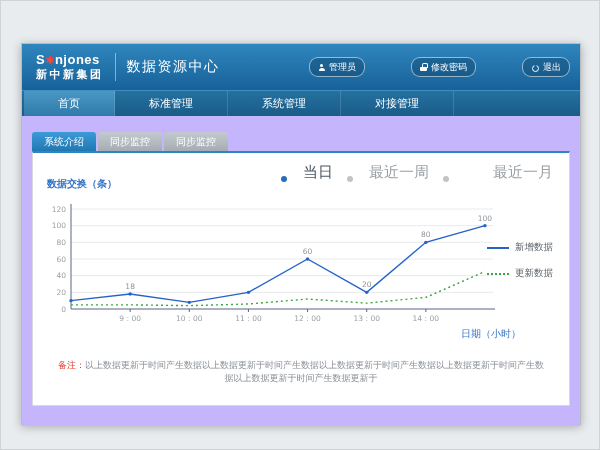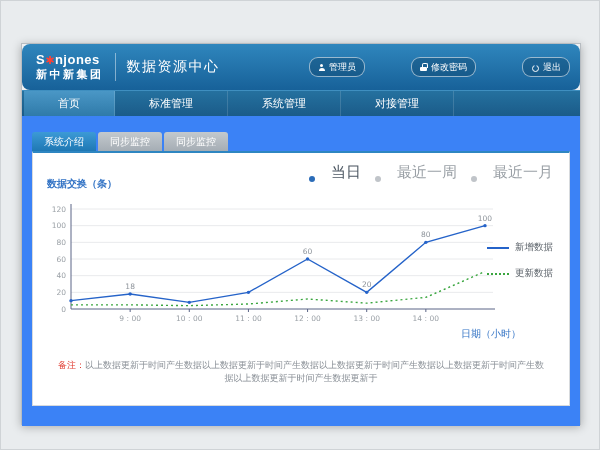--- a/index.html
+++ b/index.html
@@ -13,21 +13,20 @@
   .window{
     position:absolute;left:20px;top:42px;width:560px;height:382px;
     background:#eef0f2;border:1px solid #b7bcc1;
     box-shadow:0 2px 9px rgba(0,0,0,.28);
   }
   
   .topbar{
     height:46px;background:linear-gradient(#2f86bd,#176199);
     display:flex;align-items:center;justify-content:space-between;
     padding:0 10px 0 14px;
-    border-radius:8px;
   }
   .brand{display:flex;align-items:center;gap:11px;}
   .logo{color:#fff;line-height:1.15;}
   .logo-top{font-size:13px;font-weight:bold;letter-spacing:.5px;display:block;}
   .logo-star{color:#ff4236;font-size:11px;font-weight:bold;}
   .logo-sub{font-size:11px;font-weight:bold;letter-spacing:2.5px;display:block;}
   .brand-divider{width:1px;height:28px;background:rgba(255,255,255,.45);}
   .app-title{color:#fff;font-size:14px;letter-spacing:1.5px;}
   .user-actions{display:flex;gap:6px;align-items:center;}
   .action-btn{
@@ -52,21 +51,21 @@
   .mainnav{
     height:26px;background:linear-gradient(#25719f,#1a5b89);
     border-top:1px solid #3f8fc0;display:flex;align-items:stretch;padding-left:2px;
   }
   .nav-item{
     color:#fff;font-size:11px;display:flex;align-items:center;
     padding:0 34px;cursor:pointer;border-right:1px solid rgba(255,255,255,.14);
   }
   .nav-item.active{background:linear-gradient(#4a97c6,#2f7aa9);}
   
-  .content{position:relative;height:310px;background:#3b82f6;}
+  .content{position:relative;height:310px;background:#c4b5fd;}
   .tabs{position:absolute;left:10px;top:16px;display:flex;gap:2px;z-index:2;}
   .tab{
     min-width:64px;height:19px;display:flex;align-items:center;justify-content:center;
     font-size:10px;color:#fff;border-radius:3px 3px 0 0;cursor:pointer;
     background:linear-gradient(#c3c9ce,#a5adb4);padding:0 10px;
   }
   .tab.active{background:linear-gradient(#3c9ad6,#1f78b4);}
   .panel{
     position:absolute;left:10px;right:10px;top:35px;bottom:20px;
     background:#fff;border:1px solid #d7dadd;border-top:2px solid #2e86c1;
@@ -137,21 +136,21 @@
         <div class="legend-option">
           <span class="legend-dot" style="background: rgb(43, 108, 184);"></span>
           <span class="legend-label" style="color: rgb(74, 85, 96);">当日</span>
         </div>
         <div class="legend-option">
           <span class="legend-dot" style="background: rgb(192, 196, 201);"></span>
           <span class="legend-label" style="color: rgb(154, 160, 166);">最近一周</span>
         </div>
         <div class="legend-option">
           <span class="legend-dot" style="background: rgb(192, 196, 201);"></span>
-          <span class="legend-label" style="color: rgb(154, 160, 166);">最近一月</span>
+          <span class="legend-label" style="color: rgb(154, 160, 166); margin-left: 28px;">最近一月</span>
         </div>
       </div>
 
       <div class="chart-y-title">数据交换（条）</div>
 
       <div class="chart-area">
         <svg id="chart-svg" width="460" height="134" viewBox="0 0 460 134">
             <text x="23" y="112.5" text-anchor="end" font-size="7.5" fill="#9aa0a6">0</text>
             <line x1="28" y1="93.33333333333334" x2="450" y2="93.33333333333334" stroke="#e9eaec" stroke-width="1"></line>
             <text x="23" y="95.83333333333334" text-anchor="end" font-size="7.5" fill="#9aa0a6">20</text>

